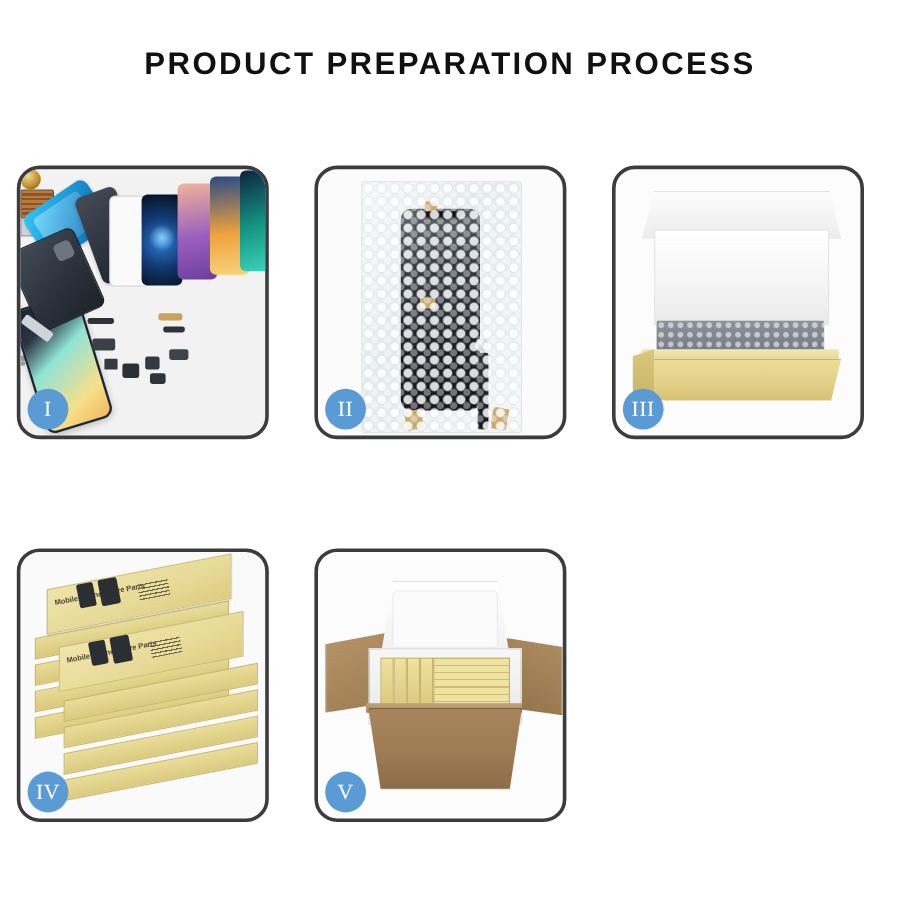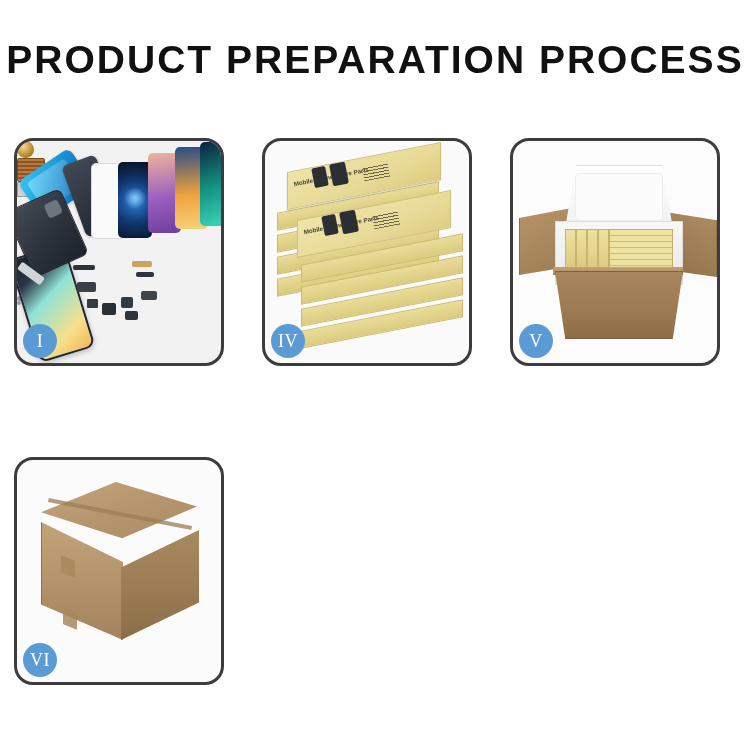--- a/index.html
+++ b/index.html
@@ -6,21 +6,21 @@
   body{
     width:750px;height:750px;background:#ffffff;
     font-family:"Liberation Sans", sans-serif;
     overflow:hidden;
   }
   .page{position:relative;width:750px;height:750px;box-sizing:border-box;}
 
   
   .header{padding-top:40px;text-align:center;}
   .title{
-    font-size:39px;font-weight:700;color:#111111;
+    font-size:26px;font-weight:700;color:#111111;
     letter-spacing:2.0px;line-height:1;
     font-family:"Liberation Sans", sans-serif;
   }
   .subtitle{
     margin-top:13px;font-size:15.5px;color:#1a1a1a;
     letter-spacing:.15px;font-weight:400;
   }
 
   
   .grid{
@@ -289,21 +289,49 @@
         <div class="part pt-flex9"></div>
         <div class="pt-back"></div>
         <div class="pt-tool"></div>
         <div class="pt-tool2"></div>
         <div class="pt-sm1"></div>
         <div class="pt-sm2"></div>
       </div>
       <div class="badge">I</div>
     </div>
 
-
+    <div class="panel p2">
+      <div class="scene">
+        <div class="bag">
+          <div class="scr">
+            <div class="cam"></div>
+            <div class="flex-strip"></div>
+          </div>
+          <div class="tab tab1"></div>
+          <div class="tab tab2"></div>
+          <div class="tab tab3"></div>
+          <div class="tab tab4"></div>
+          <div class="bubbles"></div>
+          <div class="bubbles2"></div>
+        </div>
+      </div>
+      <div class="badge">II</div>
+    </div>
+
+    <div class="panel p3">
+      <div class="scene">
+        <div class="lid"></div>
+        <div class="lid-in"></div>
+        <div class="wrap3"></div>
+        <div class="tray-lip"></div>
+        <div class="tray-front"></div>
+        <div class="tray-left"></div>
+      </div>
+      <div class="badge">III</div>
+    </div>
 
     <div class="panel p4">
       <div class="scene">
         <div class="stack">
           <div class="layer ly4"></div>
           <div class="layer ly3"></div>
           <div class="layer ly2"></div>
           <div class="layer ly1"></div>
           <div class="layer-r lr4"></div>
           <div class="layer-r lr3"></div>
@@ -335,26 +363,15 @@
         <div class="yrow yl2"></div>
         <div class="yrow yl3"></div>
         <div class="yrow yl4"></div>
         <div class="ystack"></div>
         <div class="cart-lip"></div>
         <div class="cart-front"></div>
       </div>
       <div class="badge">V</div>
     </div>
 
-    <div class="panel p6">
-      <div class="scene">
-        <div class="bx-top"></div>
-        <div class="bx-seam"></div>
-        <div class="bx-left"></div>
-        <div class="bx-right"></div>
-        <div class="bx-tape tp1"></div>
-        <div class="bx-tape tp2"></div>
-      </div>
-      <div class="badge">VI</div>
-    </div>
 
   </div>
 </div>
 
 </body></html>

